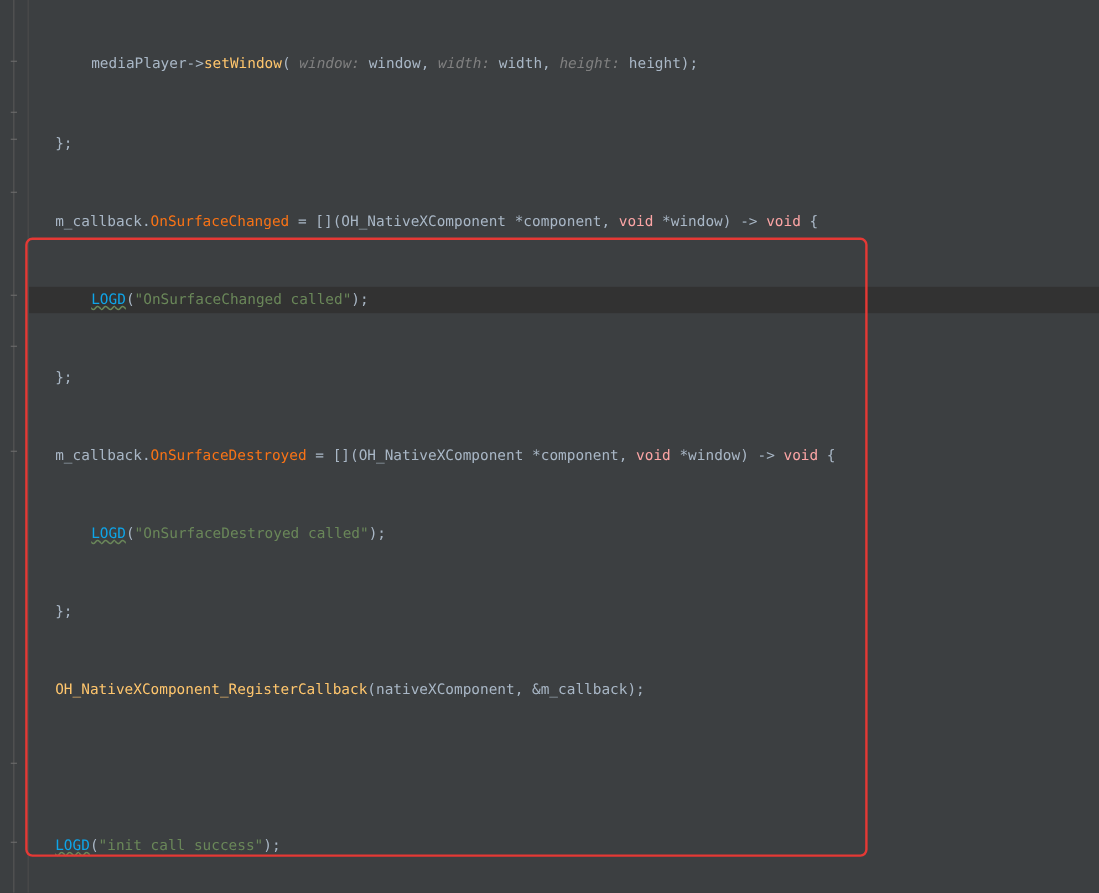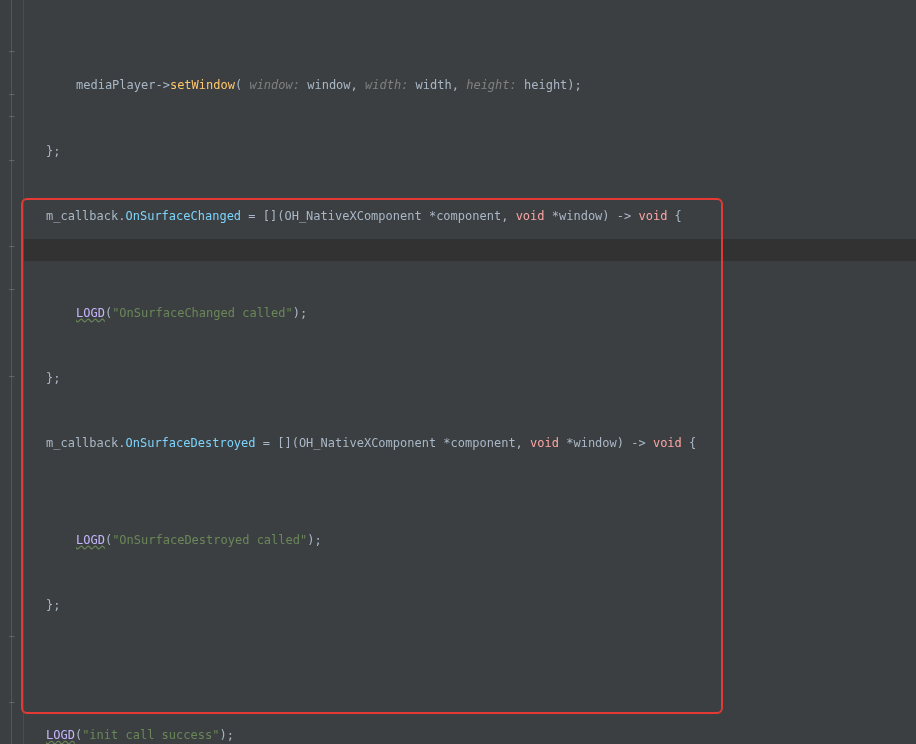--- a/index.html
+++ b/index.html
@@ -38,27 +38,27 @@
     background: #555;
   }
   .code-area {
     position: absolute;
     left: 24px; top: 0;
     width: 892px; height: 744px;
     white-space: pre;
   }
   .line { height: 21.7px; }
   .indent1 { padding-left: 22px; }
-  .indent2 { padding-left: 52px; margin-top: 32px; }
+  .indent2 { padding-left: 52px; }
   .kw   { color: #fca5a5; }        
   .fn   { color: #ffc66d; }        
   .str  { color: #6a8759; } 
-  .warn { color: #c4b5fd; text-decoration: underline wavy #6a8759; } 
+  .warn { color: #0ea5e9; text-decoration: underline wavy #6a8759; } 
   .param { color: #808080; font-style: italic; } 
-  .member { color: #7dd3fc; }
+  .member { color: #f97316; }
 
   .redbox {
     position: absolute;
     left: 21px; top: 198px;
     width: 702px; height: 516px;
     border: 2px solid #e53935;
     border-radius: 6px;
     pointer-events: none;
   }
   .current-line-hl {
@@ -89,20 +89,21 @@
 
 <div class="code-area">
   <div class="line indent2"><span>mediaPlayer-&gt;</span><span class="fn">setWindow</span>(<span class="param"> window: </span><span>window</span>,<span class="param"> width: </span><span>width</span>,<span class="param"> height: </span><span>height</span><span>);</span></div>
   <div class="line indent1"><span>};</span></div>
   <div class="line indent1"><span>m_callback.</span><span class="member">OnSurfaceChanged</span><span> = [](OH_NativeXComponent *component, </span><span class="kw">void</span><span> *window) -&gt; </span><span class="kw">void</span><span> {</span></div>
   <div class="line indent2"><span class="warn">LOGD</span><span>(</span><span class="str">"OnSurfaceChanged called"</span><span>);</span></div>
   <div class="line indent1"><span>};</span></div>
   <div class="line indent1"><span>m_callback.</span><span class="member">OnSurfaceDestroyed</span><span> = [](OH_NativeXComponent *component, </span><span class="kw">void</span><span> *window) -&gt; </span><span class="kw">void</span><span> {</span></div>
   <div class="line indent2"><span class="warn">LOGD</span><span>(</span><span class="str">"OnSurfaceDestroyed called"</span><span>);</span></div>
   <div class="line indent1"><span>};</span></div>
+  <div class="line indent1"><span class="fn">OH_NativeXComponent_RegisterCallback</span><span>(nativeXComponent, &amp;m_callback);</span></div>
   <div class="line"></div>
   <div class="line indent1"><span class="warn">LOGD</span><span>(</span><span class="str">"init call success"</span><span>);</span></div>
   
   
   
   
   
   
   
   

